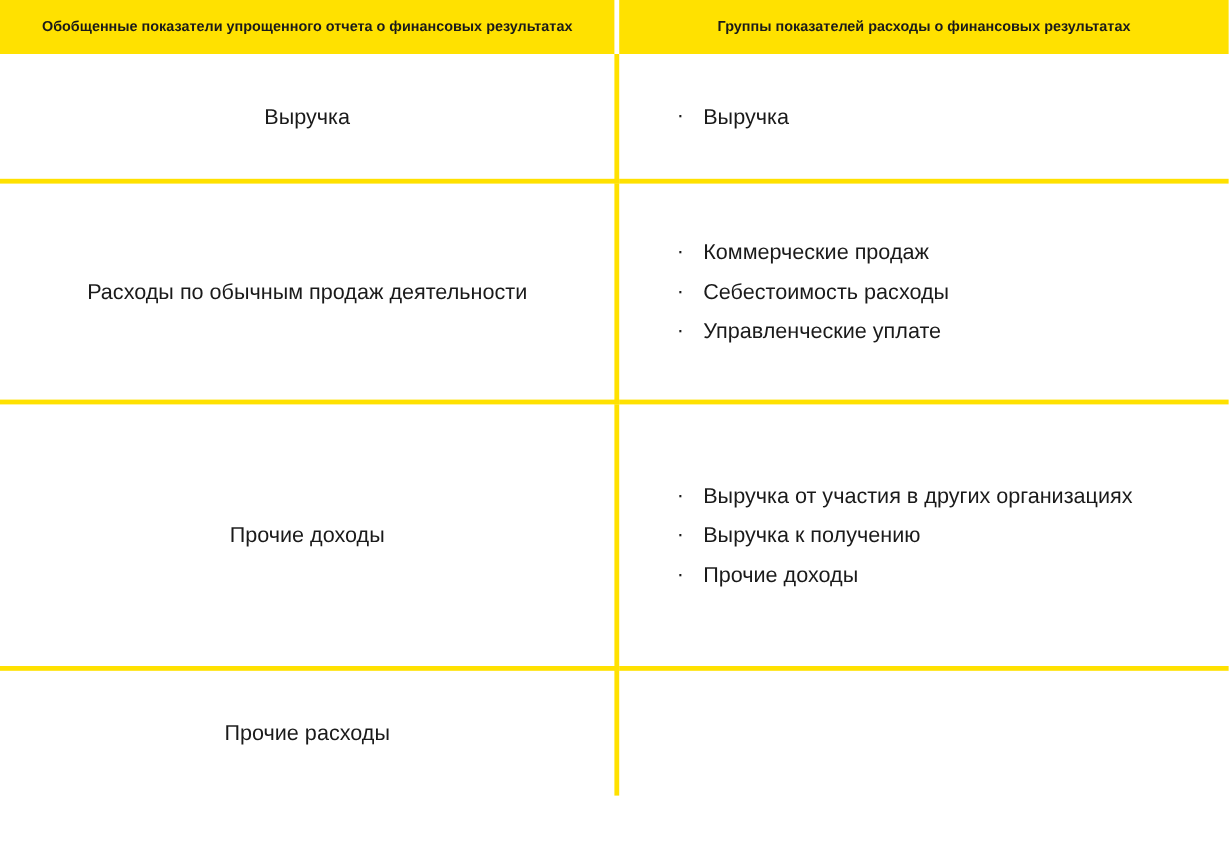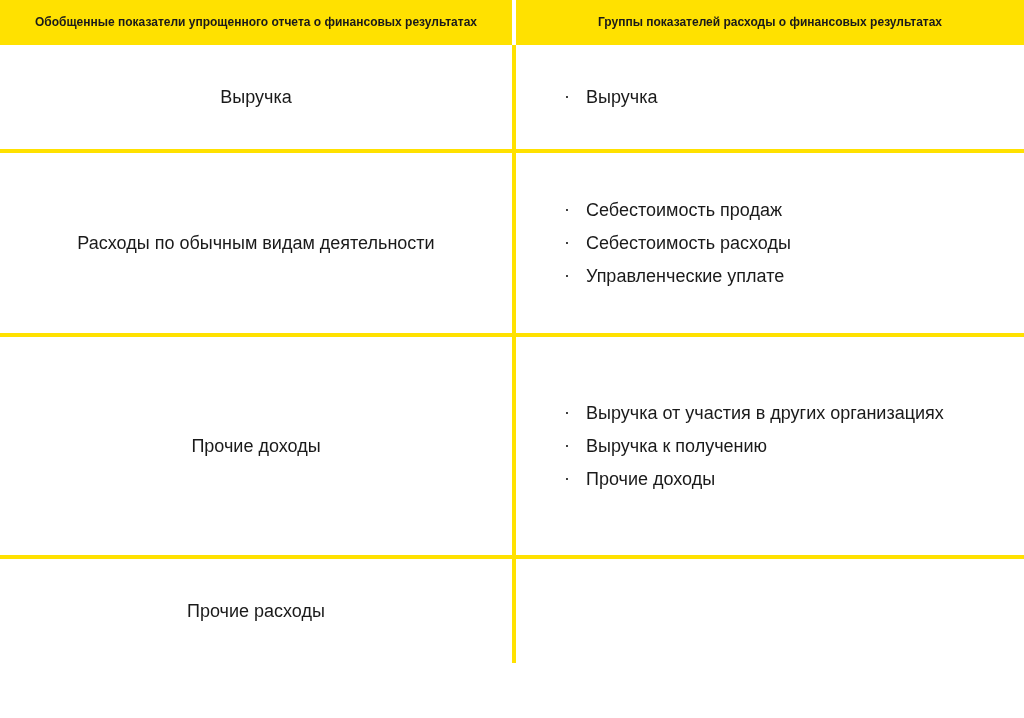--- a/index.html
+++ b/index.html
@@ -112,26 +112,26 @@
         <ul class="items">
           <li>
               <span class="bullet">·</span>
               <span class="cell-text">Выручка</span>
             </li>
         </ul>
       </td>
     </tr>
 
     <tr class="body-row r2">
-      <td class="col-left">Расходы по обычным видам деятельности</td>
+      <td class="col-left">Расходы по обычным продаж деятельности</td>
       <td class="col-right">
         <ul class="items">
           <li>
               <span class="bullet">·</span>
-              <span class="cell-text">Себестоимость продаж</span>
+              <span class="cell-text">Коммерческие продаж</span>
             </li>
           <li>
               <span class="bullet">·</span>
               <span class="cell-text">Себестоимость расходы</span>
             </li>
           <li>
               <span class="bullet">·</span>
               <span class="cell-text">Управленческие уплате</span>
             </li>
         </ul>

